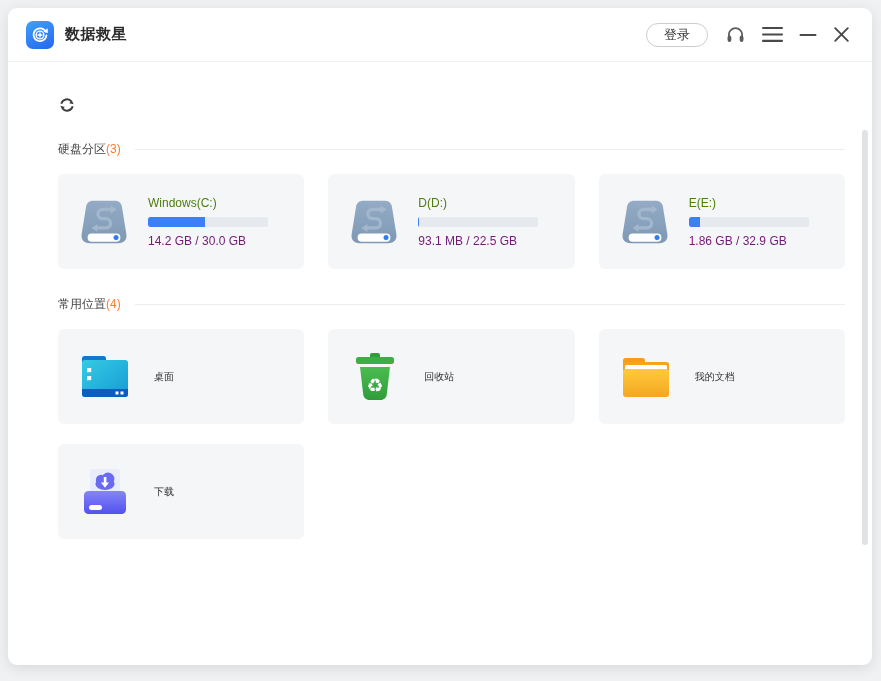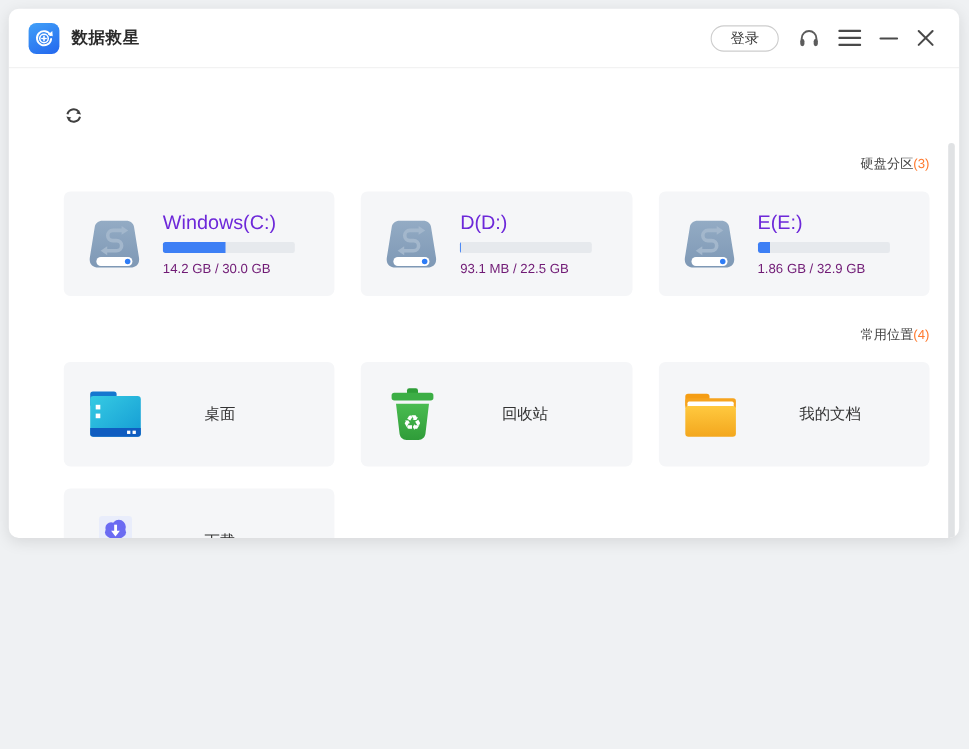--- a/index.html
+++ b/index.html
@@ -4,21 +4,21 @@
 <style>
   * { box-sizing: border-box; margin: 0; padding: 0; }
   html,body { width:881px; height:681px; }
   body {
     background:#eff1f3;
     font-family:"Liberation Sans","DejaVu Sans",sans-serif;
     position:relative;
     overflow:hidden;
   }
   .window{
-    position:absolute; left:8px; top:8px; width:864px; height:481px;
+    position:absolute; left:8px; top:8px; width:864px; height:657px;
     background:#ffffff; border-radius:9px;
     box-shadow:0 3px 14px rgba(0,0,0,0.10);
     overflow:hidden;
   }
   
   .titlebar{
     height:54px; display:flex; align-items:center;
     padding:0 22px 0 18px;
     border-bottom:1px solid #f1f1f1;
   }
@@ -34,40 +34,40 @@
     height:24px; padding:0 17px; border:1px solid #cdcdcd; border-radius:13px;
     background:#fff; font-size:13px; color:#333;
     display:flex; align-items:center; cursor:pointer; margin-right:17px;
   }
   .tb-icon{ display:flex; align-items:center; justify-content:center; margin-left:16px; cursor:pointer; }
   
   .content{ padding:0 27px 0 50px; }
   .heading-row{ margin-top:34px; display:flex; align-items:center; gap:13px; }
   .heading{ font-size:19px; color:#373737; font-weight:400; }
   .refresh-btn{ display:flex; align-items:center; cursor:pointer; }
-  .section-row{ display:flex; align-items:flex-end; margin-top:27px;flex-direction:column; }
+  .section-row{ display:flex; align-items:center; margin-top:27px; }
   .section-label{ font-size:12px; color:#454545; white-space:nowrap; }
   .section-count{ color:#ff7a2f; }
   .section-line{ flex:1; height:1px; background:#ededed; margin-left:14px; }
   .grid{
     margin-top:16px;
     display:grid; grid-template-columns:repeat(3,1fr);
     column-gap:24px; row-gap:20px;
   }
   .card{
     background:#f5f6f8; border-radius:6px; height:95px;
     display:flex; align-items:center; padding-left:19px; cursor:pointer;
   }
   .disk-icon{ width:54px; height:54px; margin-right:17px; flex:none; }
-  .disk-name{ font-size:18px; color:#6d28d9; }
+  .disk-name{ font-size:12px; color:#4d7c0f; }
   .bar{ width:120px; height:10px; background:#e6e9ed; border-radius:2px; margin-top:7px; overflow:hidden; }
   .bar-fill{ height:100%; background:#3d7ff5; border-radius:2px 0 0 2px; }
   .disk-usage{ font-size:12px; color:#701a75; margin-top:7px; }
   .loc-icon{ width:56px; height:56px; margin-right:21px; flex:none; }
-  .loc-label{ font-size:14px; color:#333;margin-left:32px; }
+  .loc-label{ font-size:10px; color:#333; }
   
   .scroll-thumb{
     position:absolute; right:4px; top:122px; width:6px; height:415px;
     background:#e0e2e4; border-radius:3px; cursor:pointer;
   }
 </style>
 </head>
 <body>
 
 <div class="window">

